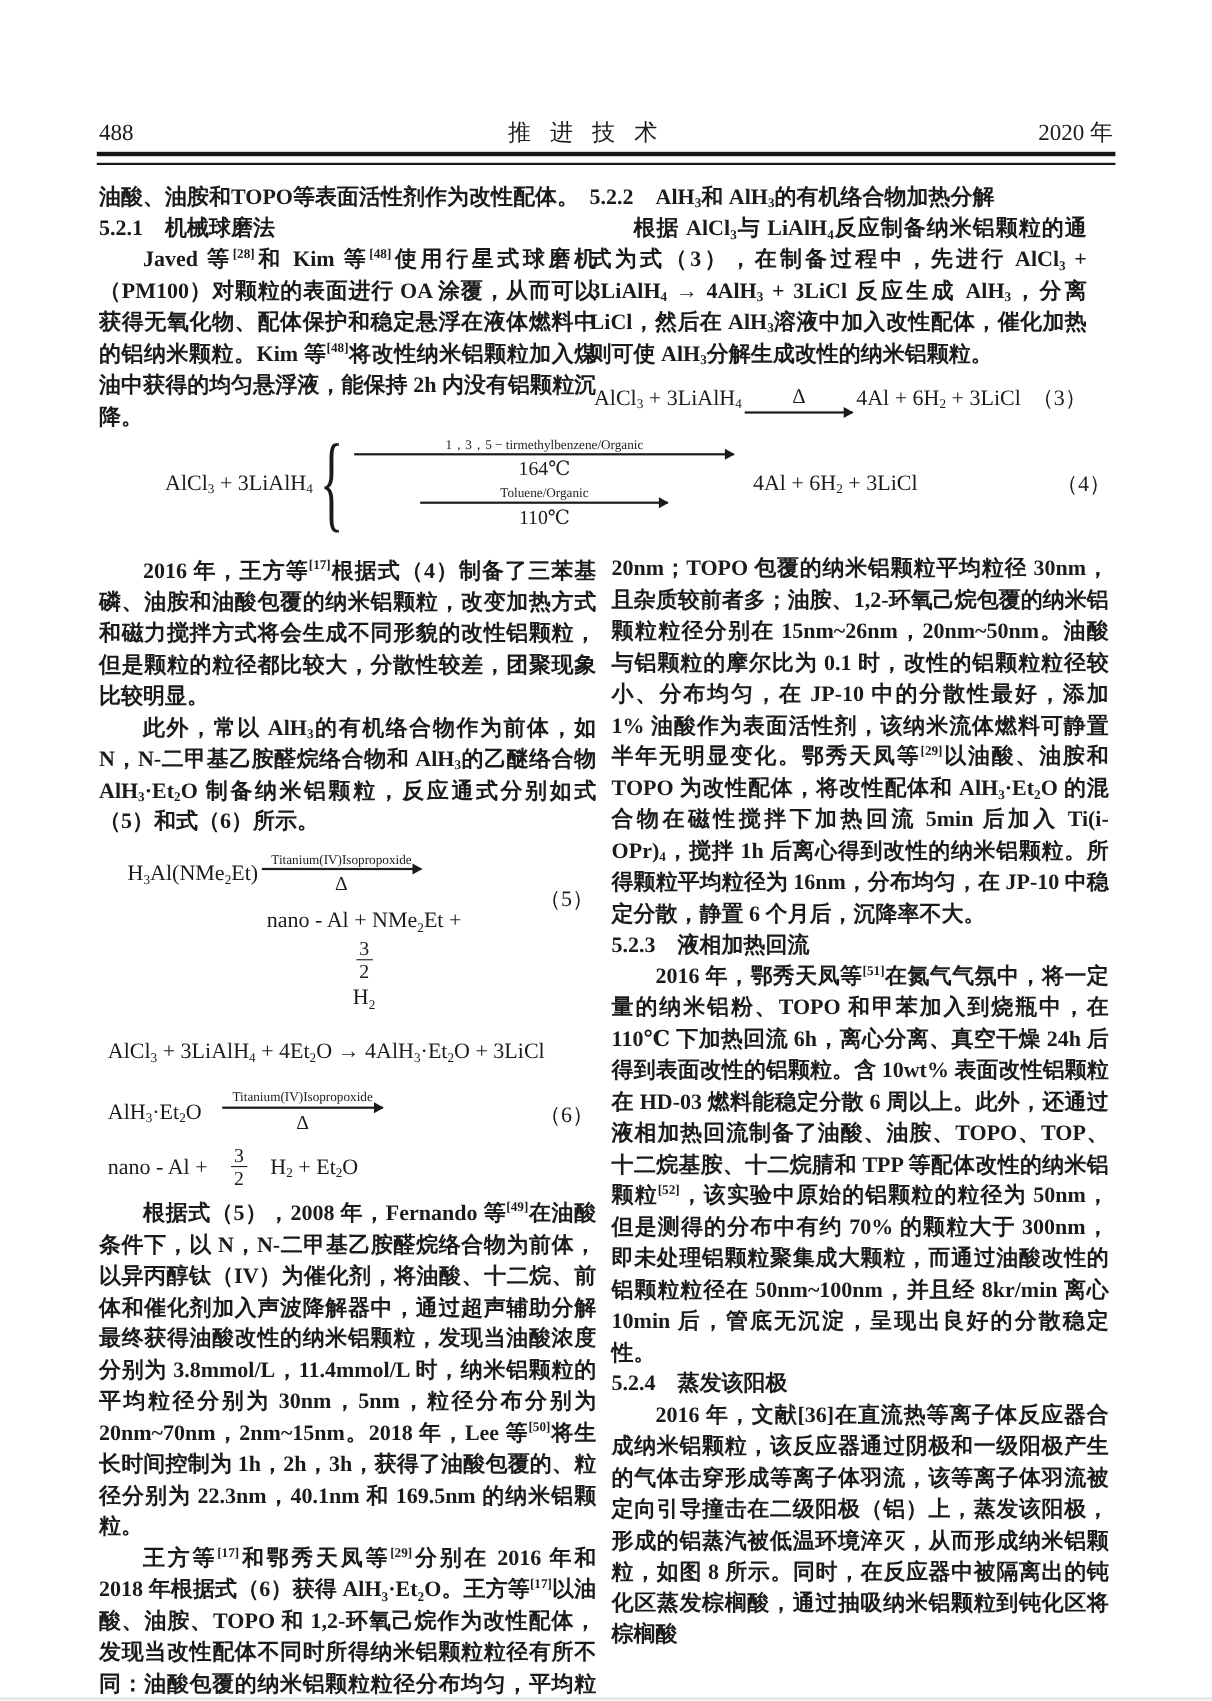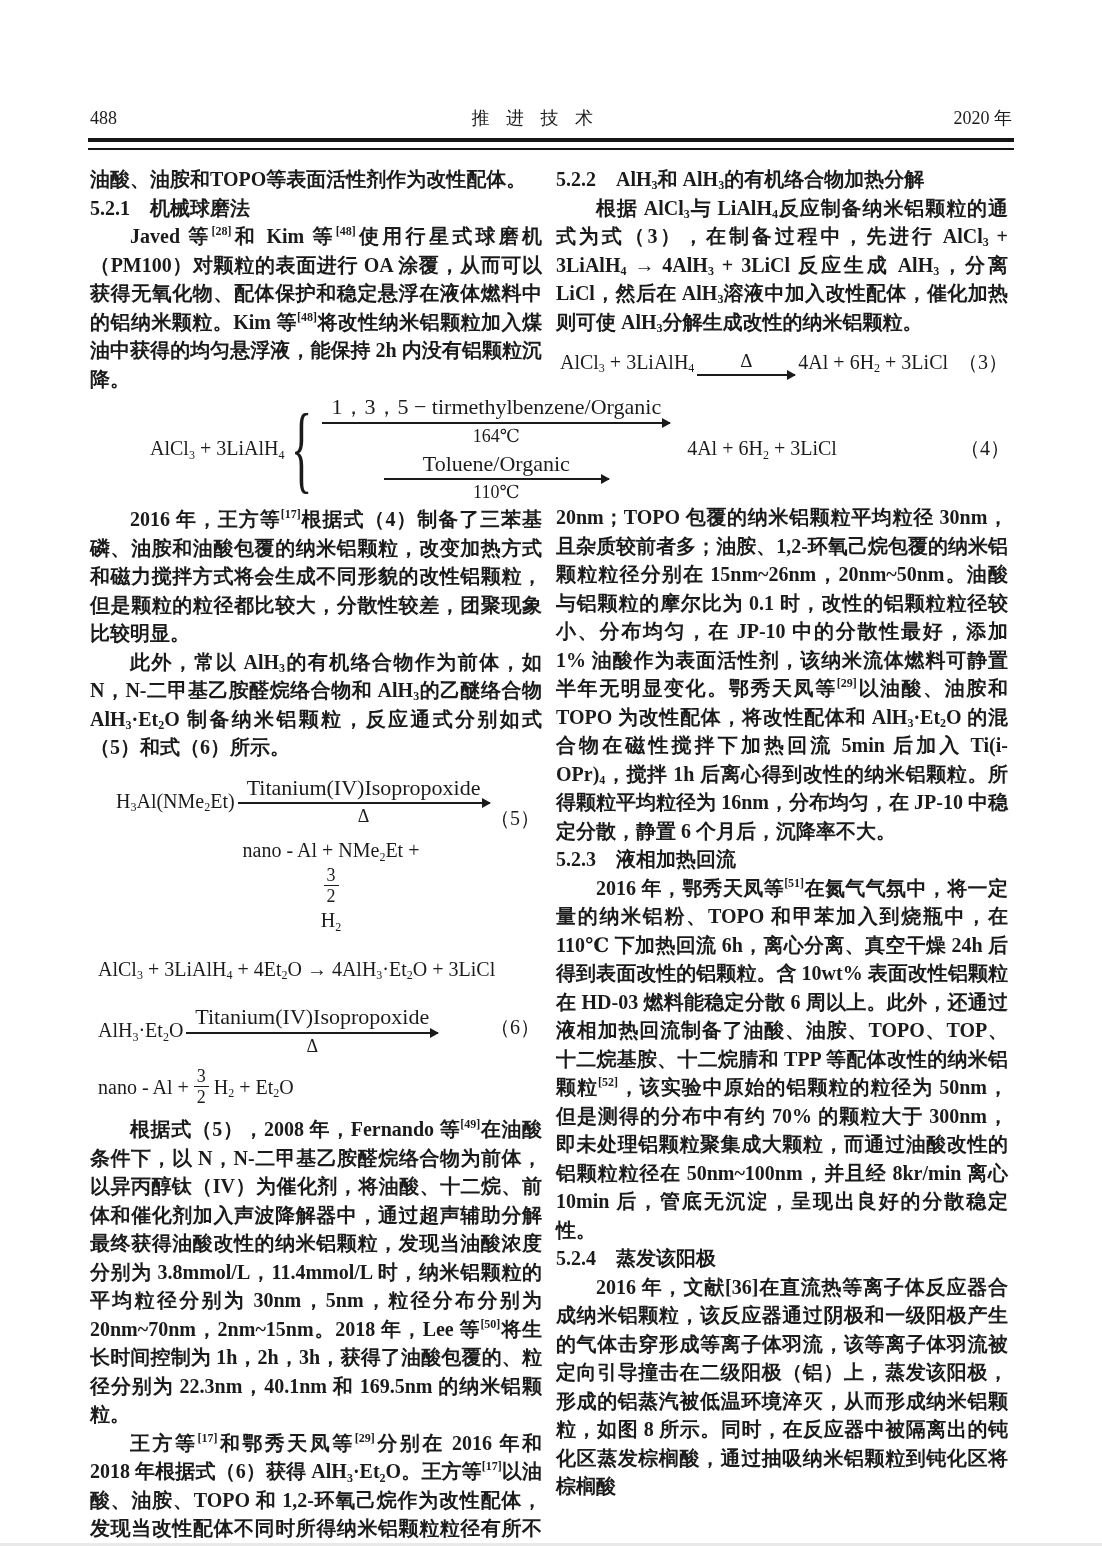--- a/index.html
+++ b/index.html
@@ -1,38 +1,38 @@
 <!DOCTYPE html>
 <html><head>
 <meta charset="utf-8">
 <style>
   html,body{margin:0;padding:0;background:#ffffff;}
   .page{position:relative;width:1102px;height:1546px;background:#fff;overflow:hidden;
         font-family:"Liberation Serif","DejaVu Serif",serif;color:#1b1b1b;}
   
   .header{position:absolute;left:90px;top:106px;width:922px;display:flex;
-          justify-content:space-between;align-items:baseline;font-size:18px;}
+          justify-content:space-between;align-items:baseline;font-size:21px;}
   .jtitle{letter-spacing:6px;}
   .rule-thick{position:absolute;left:88px;top:138px;width:926px;height:4px;background:#161616;}
   .rule-thin{position:absolute;left:88px;top:148px;width:926px;height:2px;background:#161616;}
   
   .col{position:absolute;width:452px;font-size:20px;line-height:28.5px;
        text-align:justify;text-justify:inter-ideograph;}
   .col-lt{left:90px;top:165px;}
-  .col-rt{left:556px;top:165px;}
+  .col-rt{left:536px;top:165px;}
   .col-lm{left:90px;top:505px;}
   .col-rm{left:556px;top:503px;}
   p{margin:0;text-indent:2em;font-weight:bold;}
   p.noindent{text-indent:0;}
   .sechead{margin:0;text-indent:0;}
   sup{font-size:0.60em;line-height:0;vertical-align:super;}
   sub{font-size:0.60em;line-height:0;vertical-align:baseline;position:relative;top:0.28em;}
   
   .rxn{display:inline-flex;flex-direction:column;align-items:center;margin:0 3px;vertical-align:middle;}
-  .rxn .top{font-size:22px;line-height:1.3;padding:0 9px;white-space:nowrap;}
+  .rxn .top{font-size:12px;line-height:1.3;padding:0 9px;white-space:nowrap;}
   .rxn .line{align-self:stretch;position:relative;height:2px;background:#1b1b1b;}
   .rxn .line::after{content:"";position:absolute;right:-1px;top:-4px;width:0;height:0;
        border-top:5px solid transparent;border-bottom:5px solid transparent;border-left:9px solid #1b1b1b;}
   .rxn .bot{font-size:18px;line-height:1.35;white-space:nowrap;}
   .rxn.delta-only .top{font-size:19px;padding:0 4px;}
   .rxn.delta-only{min-width:98px;}
   
   .eqline{display:flex;align-items:center;margin:12px 0 4px;}
   .eqbody{flex:1;display:flex;align-items:center;justify-content:center;white-space:nowrap;}
   .eqnum{margin-left:6px;white-space:nowrap;}
@@ -42,21 +42,21 @@
   .brace{font-size:98px;line-height:0.95;transform:scaleX(0.45);margin:0 -12px 0 -6px;font-weight:400;}
   .branches{display:flex;flex-direction:column;gap:2px;margin-left:6px;}
   .branch-top .rxn{min-width:345px;}
   .branch-bot{display:flex;justify-content:center;align-items:flex-end;}
   .branch-bot .rxn{min-width:225px;}
   .eq4 .rhs{margin-left:14px;white-space:nowrap;}
   .eq4 .eqnum{margin-left:auto;}
   
   .eqblock{position:relative;margin:12px 0 8px;}
   .eqrow{display:flex;align-items:center;white-space:nowrap;}
-  .pl26{padding-left:26px;} .pl8{padding-left:8px;} .pl30{padding-left:30px;flex-direction:column;}
+  .pl26{padding-left:26px;} .pl8{padding-left:8px;gap:16px;} .pl30{padding-left:30px;flex-direction:column;}
   .resrow{margin-top:8px;}
   .eqnum-abs{position:absolute;right:2px;}
   .n5{top:30px;} .n6{top:10px;}
   .frac{display:inline-flex;flex-direction:column;align-items:center;line-height:1.12;
         font-size:18px;margin:0 5px;vertical-align:middle;}
   .frac .fn{border-bottom:1.7px solid #1b1b1b;padding:0 3px;}
   .eqsingle{padding-left:8px;margin:20px 0;white-space:nowrap;}
   .scan-edge{position:absolute;left:0;bottom:0;width:100%;height:3px;background:#e9e9e9;}
 </style>
 </head>

